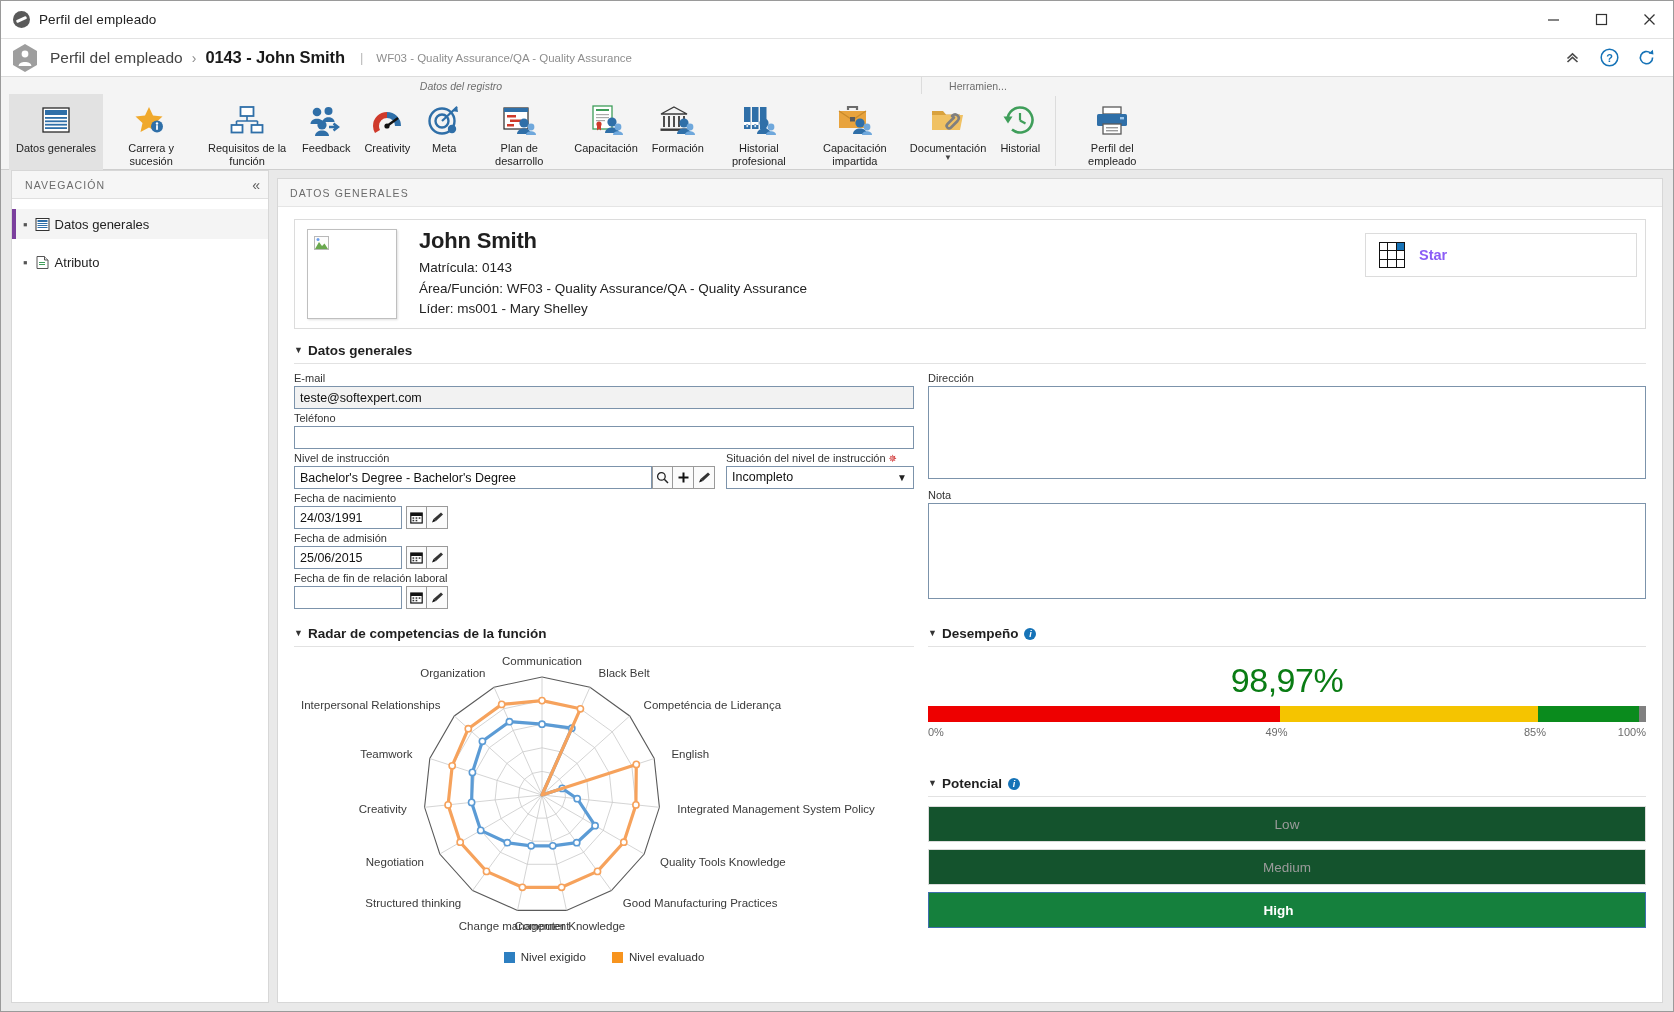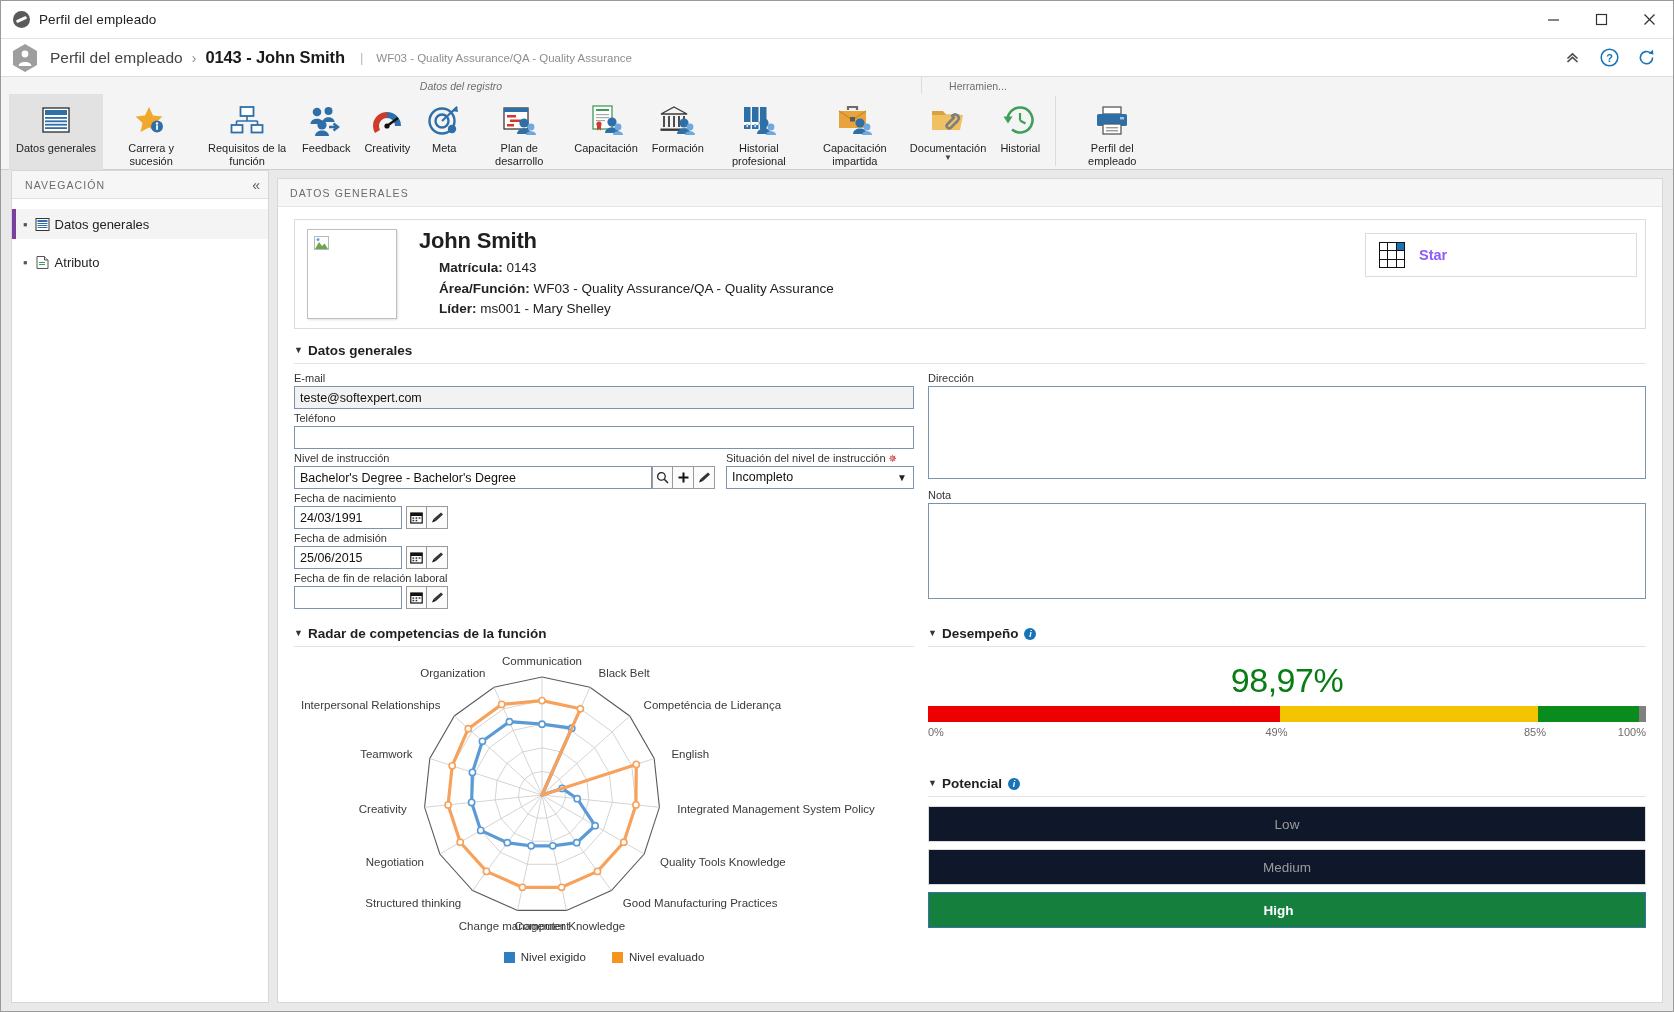--- a/index.html
+++ b/index.html
@@ -123,21 +123,21 @@
     padding:10px 12px; position:relative;
   }
   .photo {
     width:90px; height:90px; border:1px solid #bfbfbf; background:#fff; flex:none;
     box-shadow:1px 1px 2px rgba(0,0,0,.12); position:relative;
   }
   .brokenimg { position:absolute; left:6px; top:6px; width:15px; height:14px; }
   .profinfo { margin-left:22px; }
   .prof-name { font-size:22px; font-weight:bold; color:#1f1f1f; letter-spacing:-0.2px; margin-bottom:4px; }
   .prof-line { font-size:13.5px; color:#222; line-height:1.53; }
-  .prof-line b { font-weight:bold;margin-left:20px; }
+  .prof-line b { font-weight:normal; }
   .starbox {
     position:absolute; right:8px; top:13px; width:272px; height:44px;
     border:1px solid #dcdcdc; display:flex; align-items:center; padding-left:13px;
   }
   .star-grid {
     width:26px; height:26px; display:grid; grid-template-columns:repeat(3,1fr);
     grid-template-rows:repeat(3,1fr); border:1.6px solid #111; gap:1.4px; background:#111;
   }
   .star-grid div { background:#fff; }
   .star-grid div.on { background:#1673b7; }
@@ -199,21 +199,21 @@
 
   
   .perf-value { text-align:center; font-size:34px; color:#0a7c14; margin:14px 0 6px; letter-spacing:-0.5px; }
   .perf-bar { display:flex; height:16px; }
   .perf-seg { height:100%; }
   .perf-ticks { display:flex; margin-top:4px; font-size:11px; color:#6b6b6b; position:relative; height:16px; }
   .perf-ticks span { position:absolute; }
 
   
   .pot-btn {
-    height:36px; border:1px solid #dcdcdc; background:#0f172a; color:#9b9b9b;
+    height:36px; border:1px solid #dcdcdc; background:#14532d; color:#9b9b9b;
     display:flex; align-items:center; justify-content:center;
     font-size:13.5px; margin-bottom:7px;
   }
   .pot-btn.sel { background:#15803d; border-color:#3e6fad; color:#fff; font-weight:bold; }
 </style>
 </head>
 <body>
 
 <div class="window">
 

